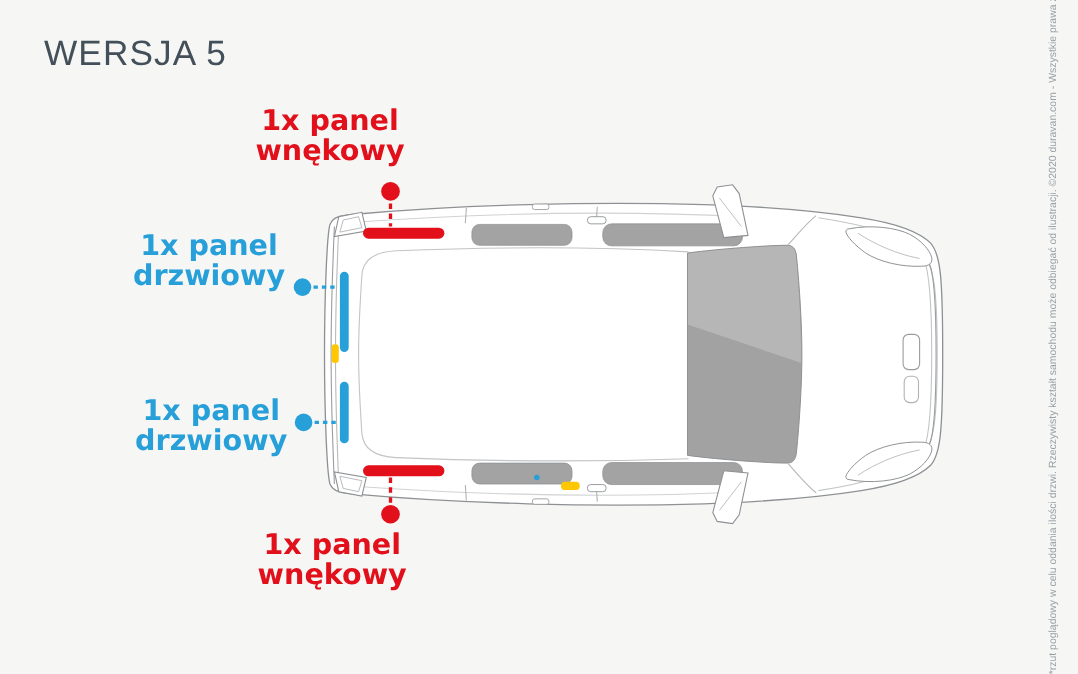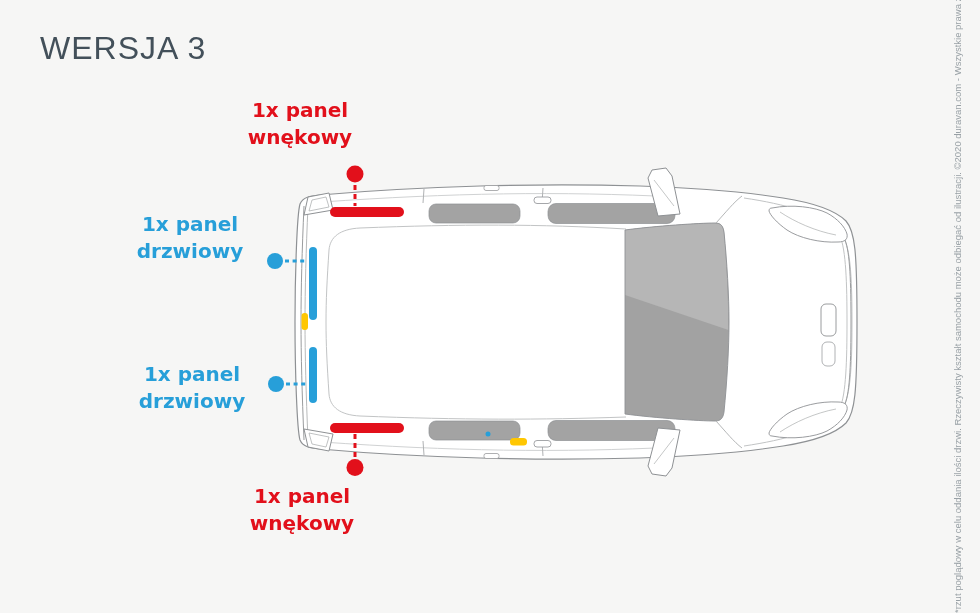--- a/index.html
+++ b/index.html
@@ -8,21 +8,21 @@
     background:#f6f6f5;
     font-family:"Liberation Sans", sans-serif;
   }
   .page-title{
     position:absolute;left:40px;top:30px;
     font-size:32px;font-weight:400;color:#43505a;letter-spacing:1px;
   }
   .label{
     position:absolute;width:180px;text-align:center;
     font-family:"DejaVu Sans", sans-serif;
-    font-weight:700;font-size:20px;line-height:27px;
+    font-weight:700;font-size:26px;line-height:27px;
   }
   .label.red{color:#e2101b;}
   .label.blue{color:#279fd9;}
   .label-top-red{left:210px;top:97px;}
   .label-blue-upper{left:100px;top:211px;}
   .label-blue-lower{left:102px;top:361px;}
   .label-bottom-red{left:212px;top:483px;}
   .footnote{
     position:absolute;left:952px;top:613px;width:613px;height:16px;
     transform:rotate(-90deg);transform-origin:0 0;
@@ -89,21 +89,21 @@
   <path d="M355,185 L355,206" stroke="#e2101b" stroke-width="3" stroke-dasharray="5,4" fill="none"></path>
   <circle cx="355" cy="174" r="8.5" fill="#e2101b"></circle>
   <path d="M355,434 L355,457" stroke="#e2101b" stroke-width="3" stroke-dasharray="5,4" fill="none"></path>
   <circle cx="355" cy="467.5" r="8.5" fill="#e2101b"></circle>
   <path d="M285,261 L307,261" stroke="#279fd9" stroke-width="3" stroke-dasharray="4,3.6" fill="none"></path>
   <circle cx="275" cy="261" r="8" fill="#279fd9"></circle>
   <path d="M286,384 L307,384" stroke="#279fd9" stroke-width="3" stroke-dasharray="4,3.6" fill="none"></path>
   <circle cx="276" cy="384" r="8" fill="#279fd9"></circle>
 </svg>
 
-<div class="page-title">WERSJA 3</div>
+<div class="page-title">WERSJA 5</div>
 
 <div class="label red label-top-red">
   <span>1x panel</span><br>
   <span>wnękowy</span>
 </div>
 
 <div class="label blue label-blue-upper">
   <span>1x panel</span><br>
   <span>drzwiowy</span>
 </div>

